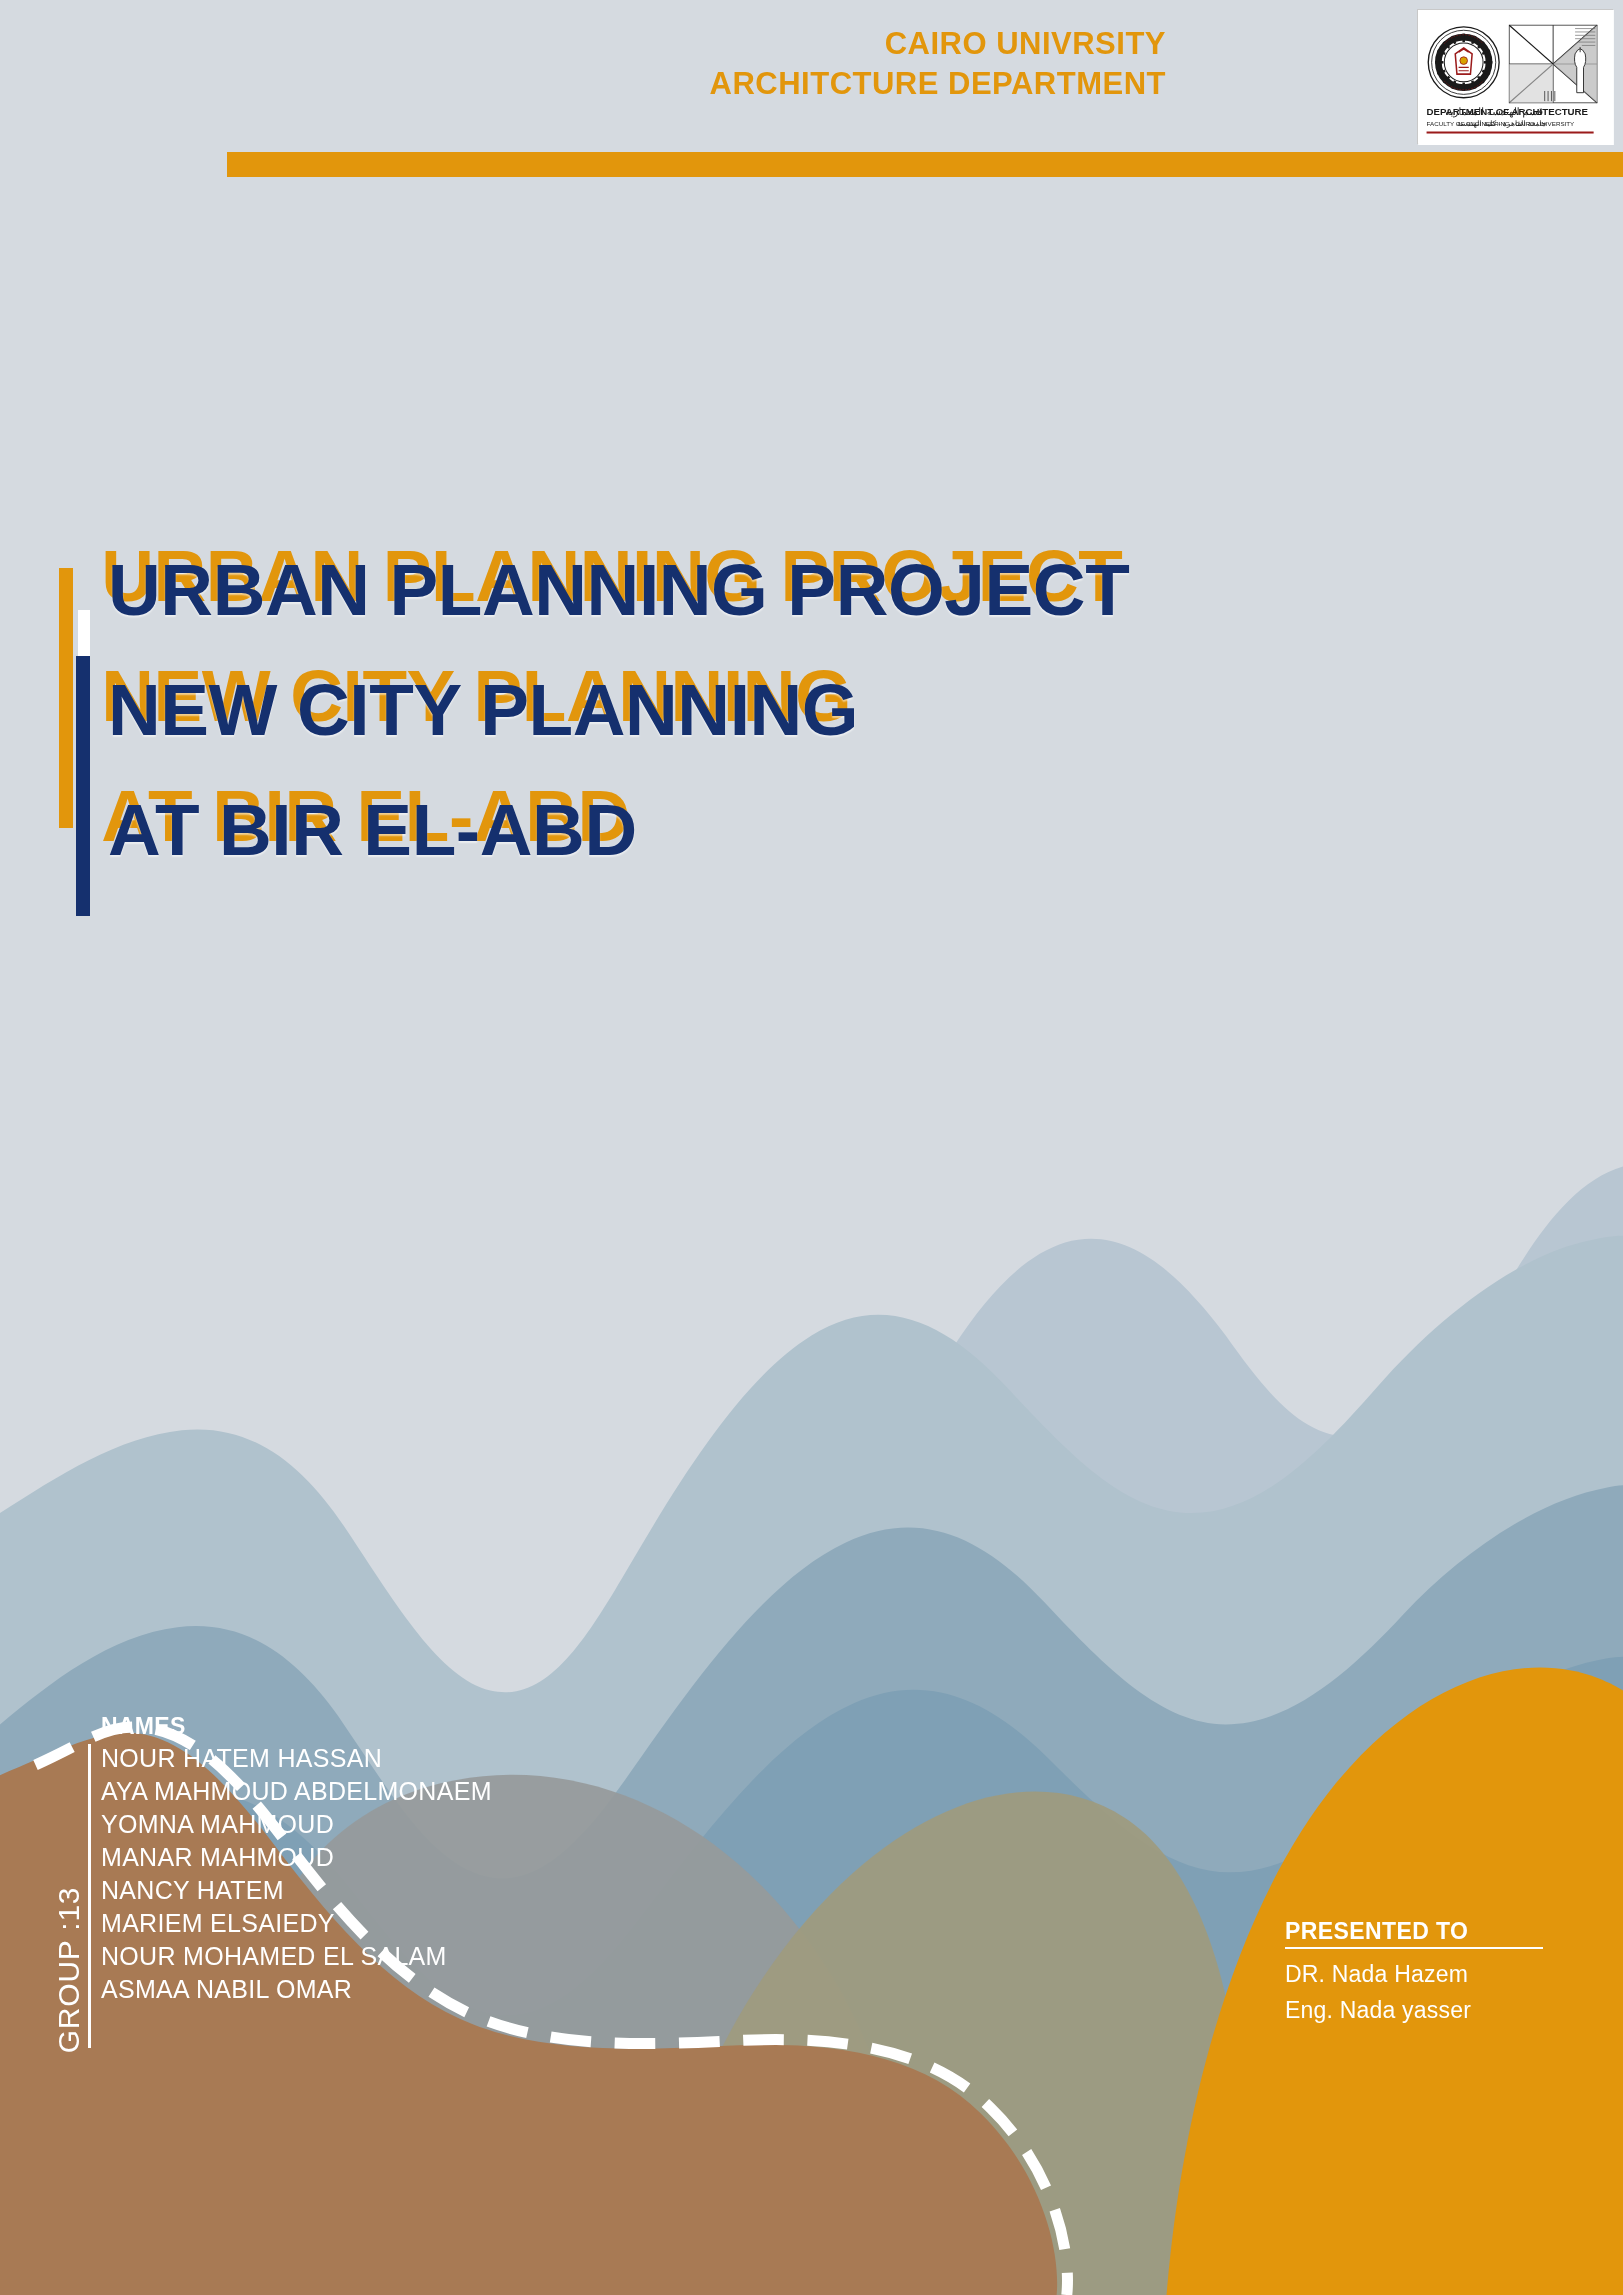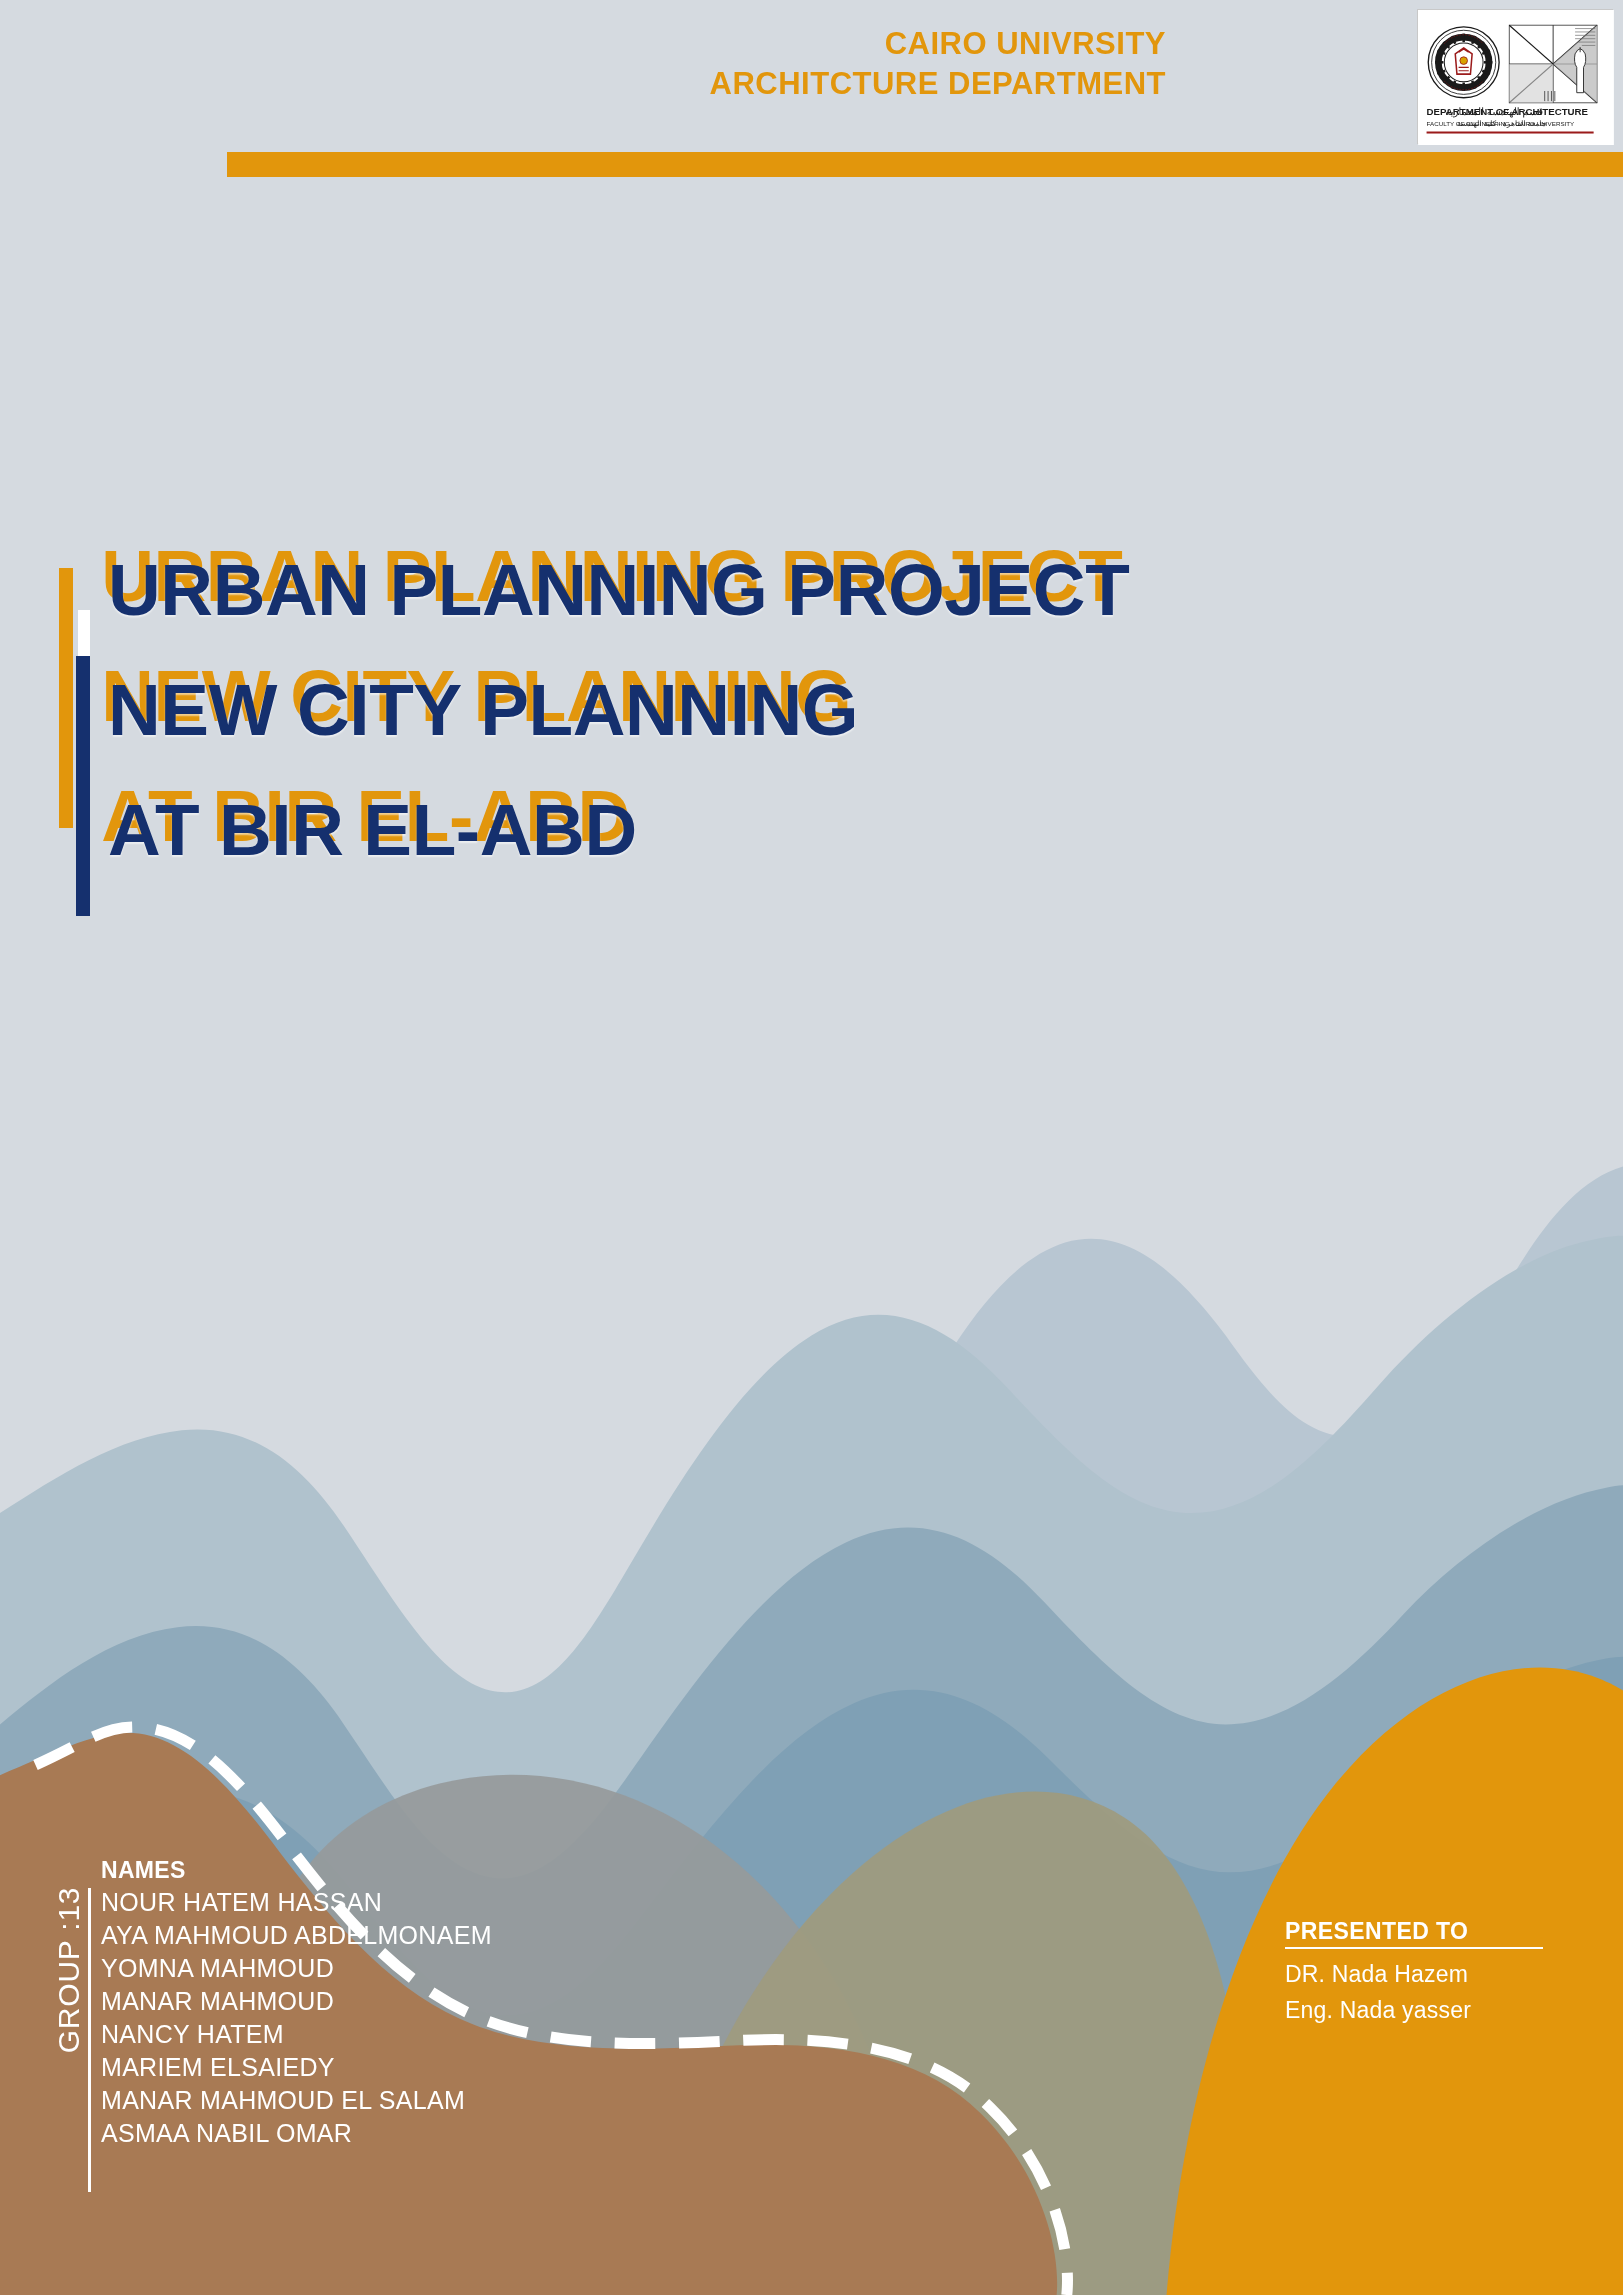--- a/index.html
+++ b/index.html
@@ -114,21 +114,21 @@
     color:#15306E;
     text-shadow:0 1.7px 1.7px rgba(255,255,255,0.55);
   }
   #title-lines .l2{ margin-top:39px; }
   #title-lines .l3{ margin-top:39px; }
 
   
   #names-block{
     position:absolute;
     left:101px;
-    top:1858px;
+    top:1714px;
     z-index:9;
     color:#ffffff;
   }
   #names-title{
     font-size:23px;
     font-weight:bold;
     letter-spacing:0.3px;
     line-height:25px;
     margin-bottom:3.4px;
   }
@@ -391,21 +391,21 @@
 
   <div id="names-block">
     <div id="names-rule"></div>
     <div id="names-title">NAMES</div>
     <div class="name-item">NOUR HATEM HASSAN</div>
     <div class="name-item">AYA MAHMOUD ABDELMONAEM</div>
     <div class="name-item">YOMNA MAHMOUD</div>
     <div class="name-item">MANAR MAHMOUD</div>
     <div class="name-item">NANCY HATEM</div>
     <div class="name-item">MARIEM ELSAIEDY</div>
-    <div class="name-item">MANAR MAHMOUD EL SALAM</div>
+    <div class="name-item">NOUR MOHAMED EL SALAM</div>
     <div class="name-item">ASMAA NABIL OMAR</div>
   </div>
 
   <div id="presented-block">
     <div id="presented-title">PRESENTED TO</div>
     <div id="presented-rule"></div>
     <div class="presented-item">DR. Nada Hazem</div>
     <div class="presented-item">Eng. Nada yasser</div>
   </div>
 

